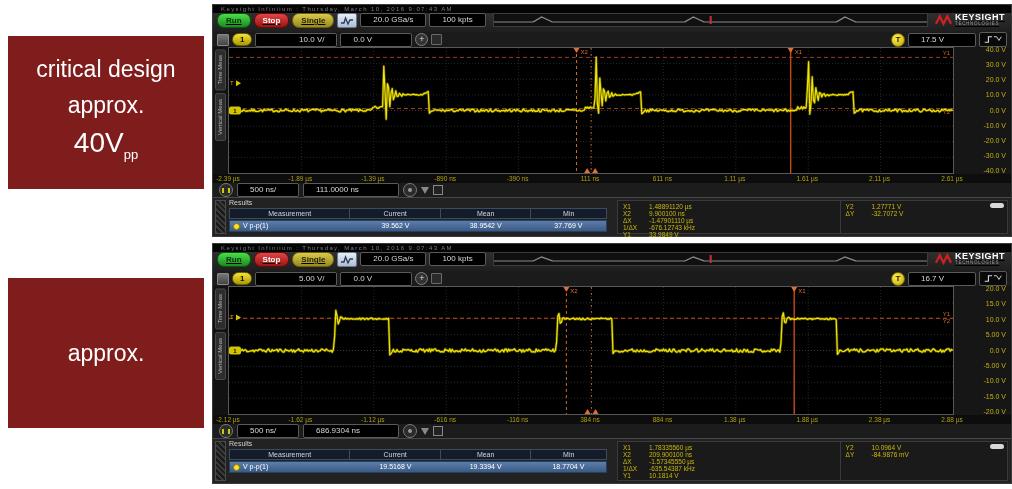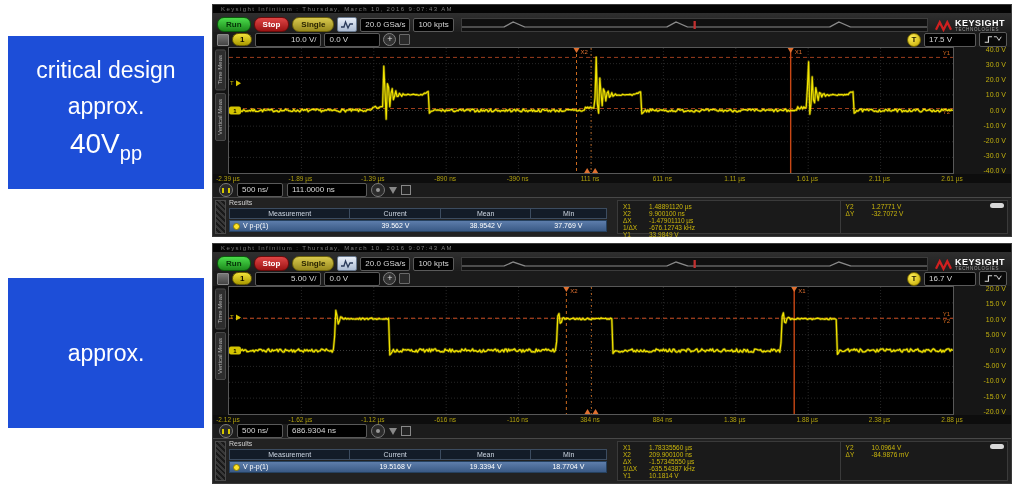--- a/index.html
+++ b/index.html
@@ -1,40 +1,40 @@
 <!DOCTYPE html>
 <html><head>
 <meta charset="utf-8">
 <style>
   html,body{margin:0;padding:0;background:#fff;}
   #stage{position:relative;width:1012px;height:489px;background:#fff;overflow:hidden;
          font-family:"Liberation Sans",sans-serif;}
   
-  .callout{position:absolute;left:8px;width:196px;background:#1d4ed8;color:#fff;
+  .callout{position:absolute;left:8px;width:196px;background:#7f1d1d;color:#fff;
            display:flex;flex-direction:column;justify-content:center;align-items:center;
            text-align:center;}
   .co-line{font-size:23px;line-height:36px;}
   .co-value{font-size:28px;line-height:40px;}
-  .co-value sub{font-size:20px;}
+  .co-value sub{font-size:13px;}
   
   .scope{position:absolute;width:800px;background:#161616;border:1px solid #3a3a3a;
          box-sizing:border-box;display:flex;flex-direction:column;}
   .titlebar{height:8px;background:#040404;color:#7d7d7d;font-size:6px;letter-spacing:1.4px;
             line-height:8px;padding-left:8px;white-space:nowrap;overflow:hidden;}
-  .toolbar{height:19px;background:linear-gradient(#2f2f2f,#1e1e1e);display:flex;align-items:flex-end;
-           gap:3px;padding:0 4px;}
+  .toolbar{height:19px;background:linear-gradient(#2f2f2f,#1e1e1e);display:flex;align-items:flex-start;
+           gap:3px;padding:0 4px;text-decoration:underline;}
   .btn{height:13px;line-height:13px;border-radius:7px;padding:0 8px;font-size:8px;font-weight:bold;cursor:pointer;}
   .run{background:linear-gradient(#4bdc4b,#1d8a1d);color:#053307;border:1px solid #0a5a0a;}
   .stop{background:linear-gradient(#e04545,#9c1414);color:#fff;border:1px solid #6a0a0a;}
   .single{background:linear-gradient(#d9c94d,#998a1e);color:#292300;border:1px solid #6a5f0a;}
   .iconbtn{width:18px;height:13px;background:linear-gradient(#e8eef8,#aebdd4);border:1px solid #68788e;
            border-radius:2px;display:flex;align-items:center;justify-content:center;}
   .iconbtn svg{width:14px;height:10px;}
   .field{background:#000;color:#d8d8d8;border:1px solid #5a5a5a;border-radius:2px;font-size:8px;
-         height:12px;line-height:12px;padding:0 4px;white-space:nowrap;}
+         height:12px;line-height:12px;padding:0 12px;white-space:nowrap;}
   .w70{min-width:56px;text-align:right;} .w60{min-width:46px;} .w58{min-width:42px;} .w48{min-width:36px;} .w80{min-width:70px;}
   .preview{flex:1;height:12px;border:1px solid #3c3c3c;background:#101010;margin:0 4px;min-width:60px;}
   .preview svg{width:100%;height:100%;display:block;}
   .brand{display:flex;align-items:center;gap:3px;padding-right:2px;}
   .spark{width:17px;height:12px;}
   .brand-name{color:#fff;font-size:9px;font-weight:bold;letter-spacing:.5px;line-height:8px;}
   .brand-sub{color:#9a9a9a;font-size:4.5px;letter-spacing:.7px;line-height:5px;}
   .chrow{height:15px;background:#1b1b1b;display:flex;align-items:center;gap:3px;padding:0 4px;}
   .save-icon{width:10px;height:10px;background:linear-gradient(#777,#444);border:1px solid #888;border-radius:1px;}
   .ch-badge{background:linear-gradient(#f2e23a,#ab9b00);color:#151000;border-radius:7px;font-size:8px;

